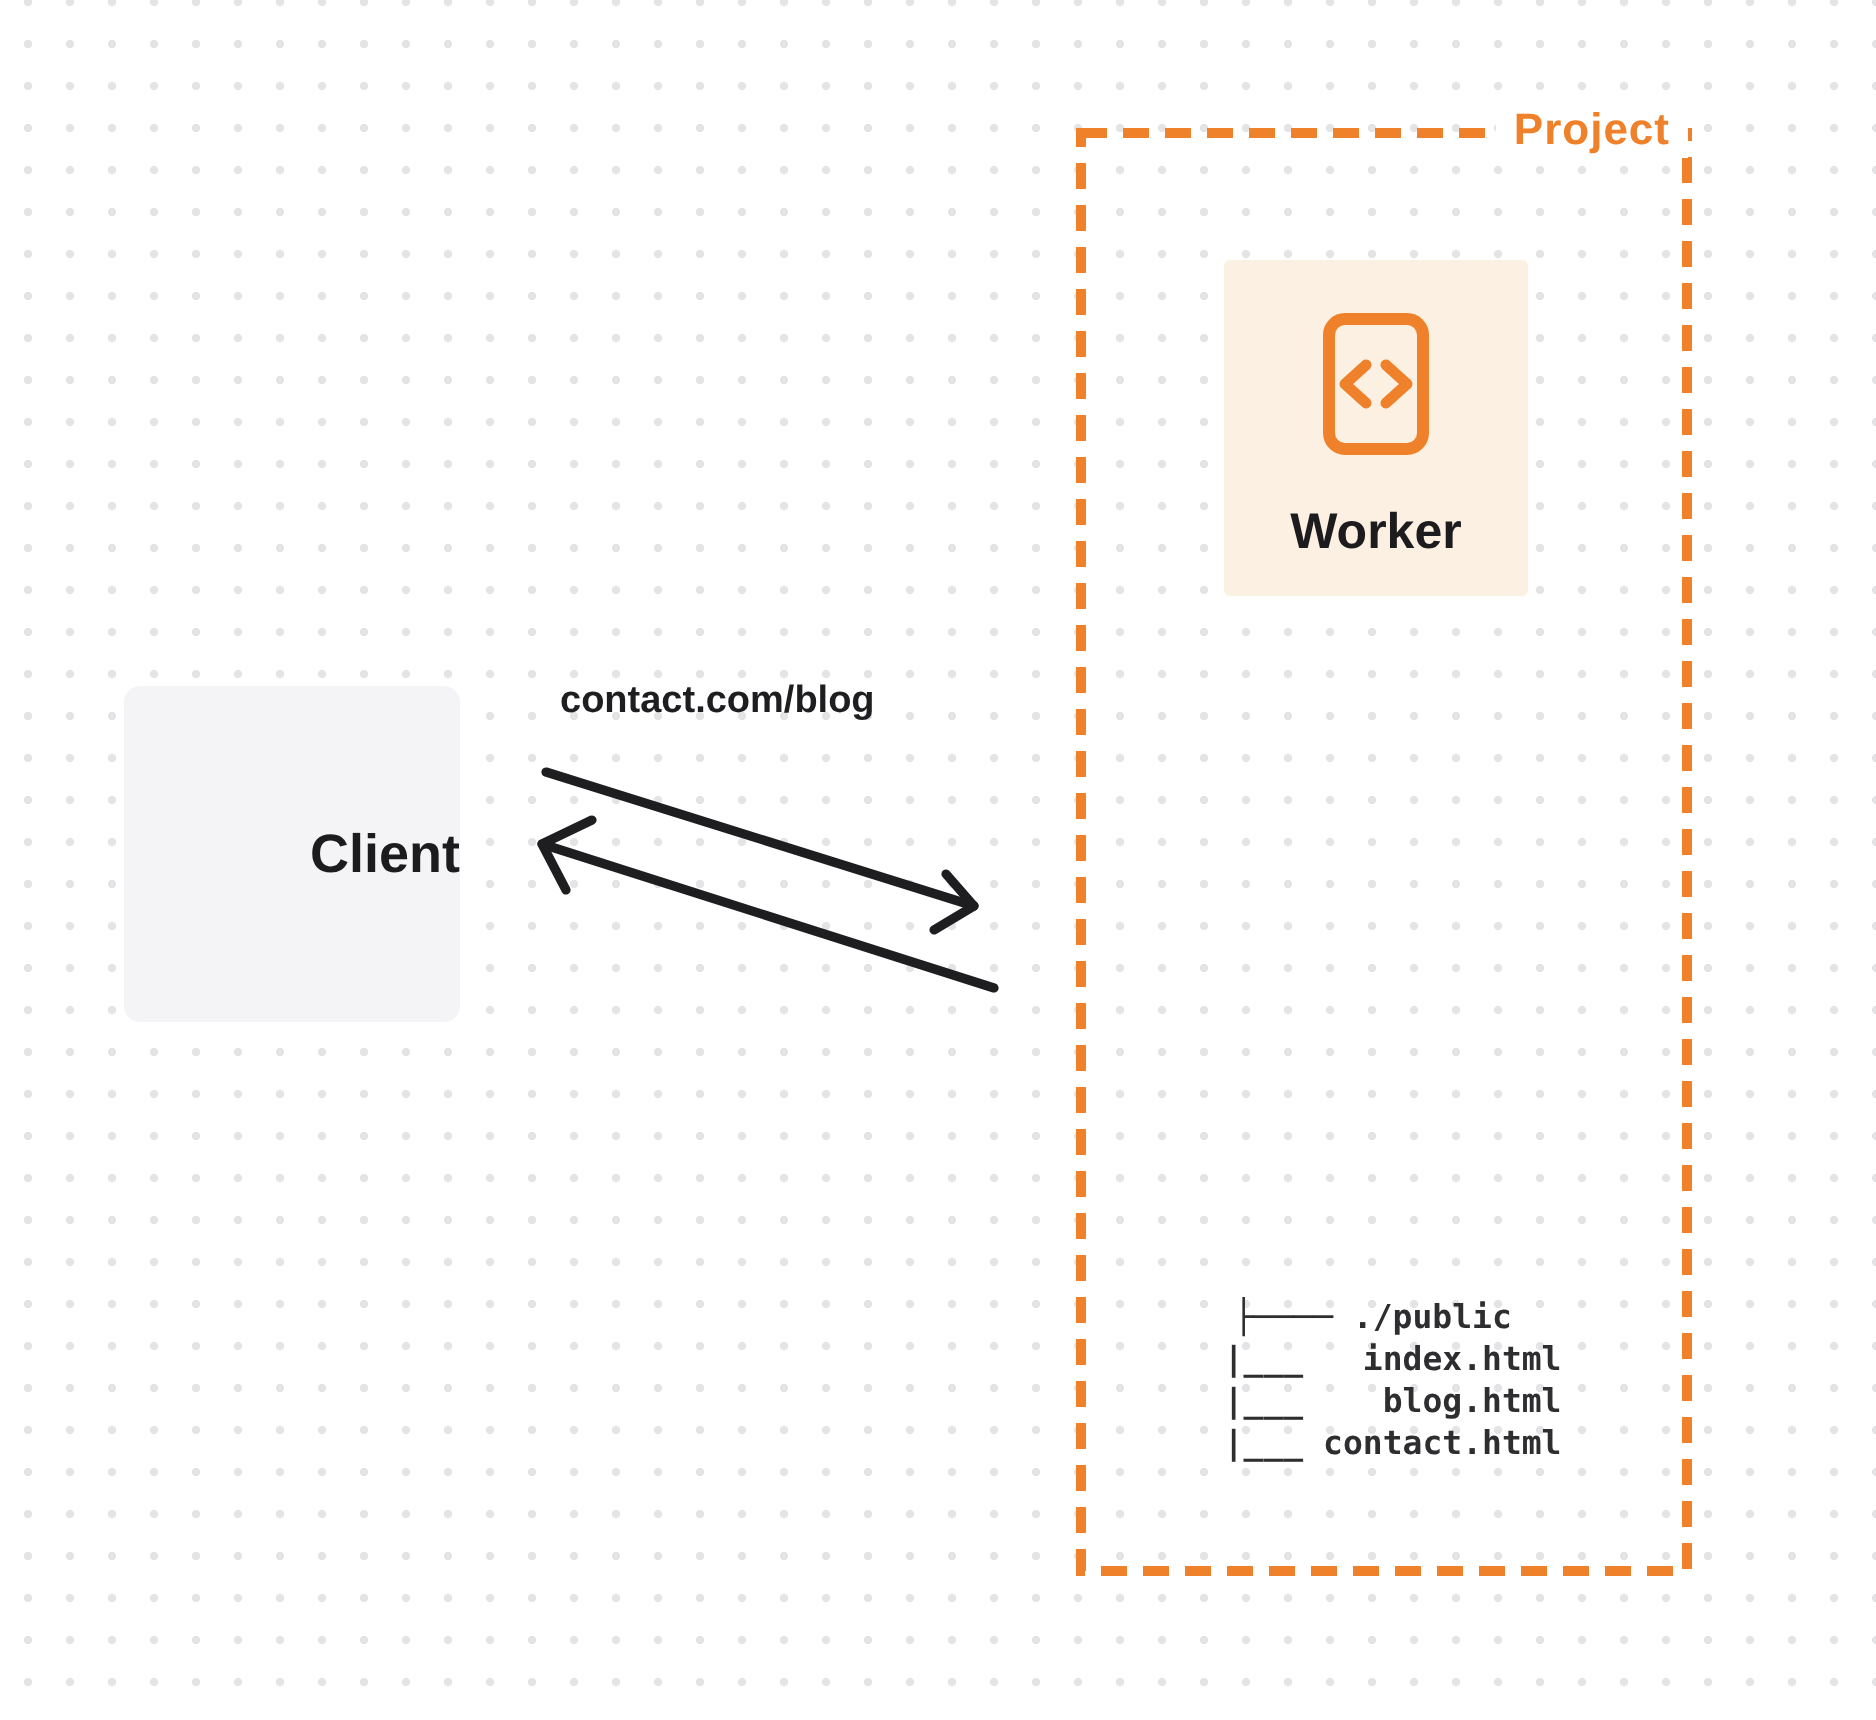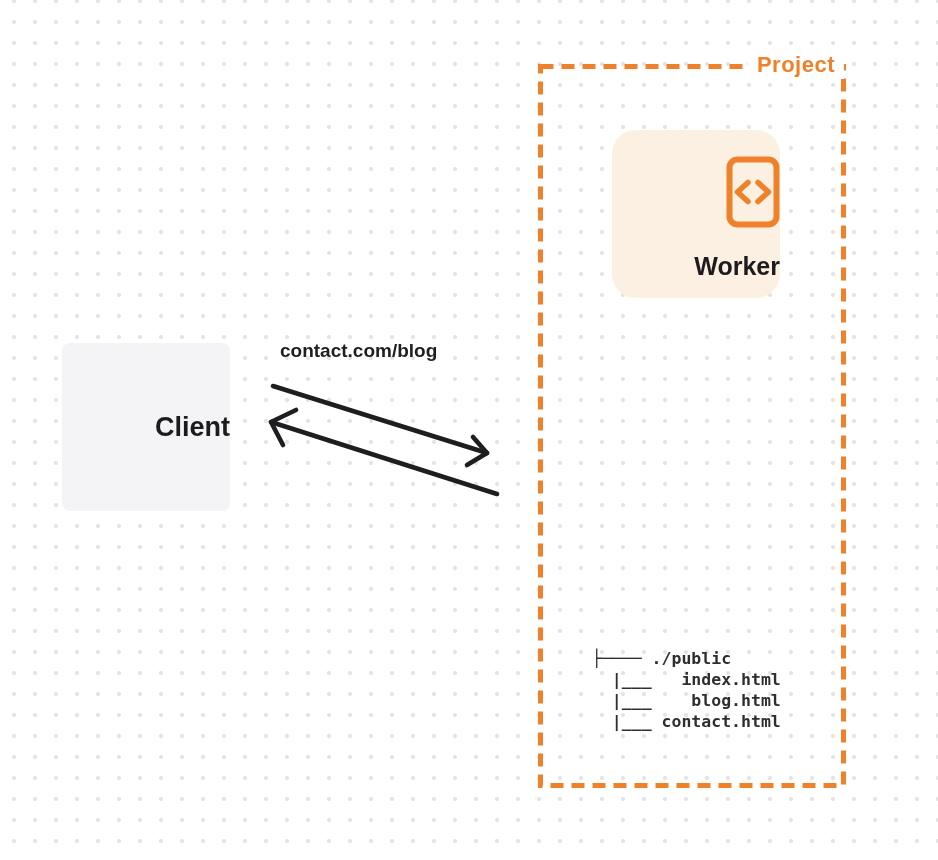--- a/index.html
+++ b/index.html
@@ -28,23 +28,23 @@
   .project-label-wrap{
     position:absolute;left:540px;top:51px;width:304px;
     display:flex;justify-content:flex-end;pointer-events:none;
   }
   .project-label{
     background:#ffffff;padding:0 9px;
     font-weight:700;font-size:22px;line-height:28px;
     letter-spacing:0.5px;color:var(--accent);
   }
   .card{
-    position:absolute;width:168px;height:168px;
-    border-radius:24px;background:var(--card-bg);
-    display:flex;flex-direction:column;align-items:flex-end;
+    position:absolute;width:152px;height:168px;
+    border-radius:3px;background:var(--card-bg);
+    display:flex;flex-direction:column;align-items:center;
   }
   .card.worker{left:612px;top:130px;padding-top:26px;box-sizing:border-box;}
   .card.assets{left:607px;top:479px;padding-top:35px;box-sizing:border-box;}
   .card-label{
     font-weight:700;font-size:25px;color:var(--text-dark);
   }
   .worker .card-label{margin-top:24px;}
   .assets .card-label{margin-top:29px;}
   .icon-stroke{stroke:var(--accent);fill:none;}
   .icon-stroke rect{stroke-width:6;}
@@ -58,20 +58,21 @@
   .client-label{font-weight:700;font-size:27px;color:var(--text-dark);}
   .request-label{
     position:absolute;left:280px;top:340px;
     font-weight:700;font-size:19px;color:var(--arrow);
   }
   .file-tree{
     position:absolute;left:592px;top:648px;margin:0;
     font-family:"DejaVu Sans Mono", monospace;
     font-weight:700;font-size:16.5px;line-height:21px;
     color:var(--tree-text);
+    text-align:center;
   }
 </style>
 </head>
 <body>
 
 <div class="canvas">
 
   <svg class="overlay" viewBox="0 0 938 860">
     <rect class="project-rect" x="540.5" y="66.5" width="303" height="719"></rect>
 

